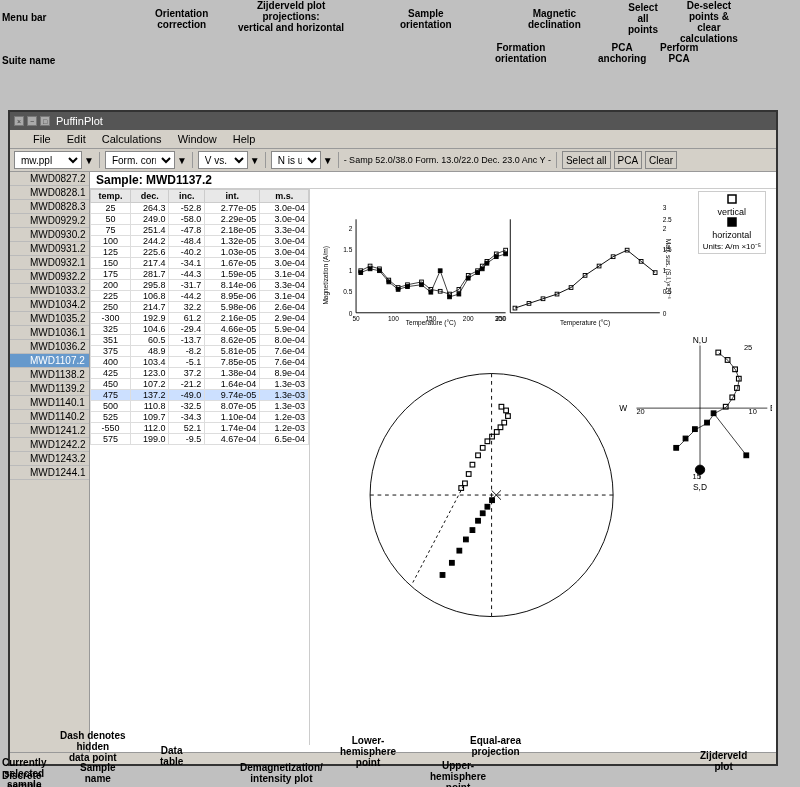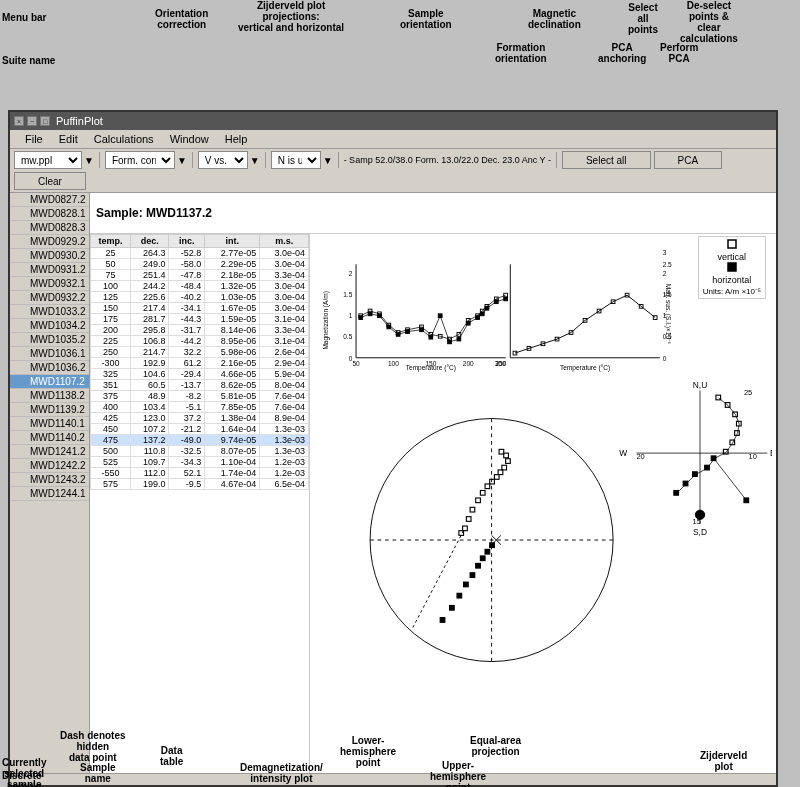--- a/index.html
+++ b/index.html
@@ -47,21 +47,21 @@
       cursor: pointer;
       font-size: 7px;
       display: flex; align-items: center; justify-content: center;
       color: #333;
     }
 
     .menu-bar {
       background: #d4d0c8;
       display: flex;
       gap: 10px;
-      padding: 2px 12px;
+      padding: 2px 20px;
       border-bottom: 1px solid #999;
       font-size: 11px;
     }
 
     .menu-item {
       cursor: pointer;
       padding: 1px 3px;
     }
 
     .toolbar {
@@ -92,21 +92,21 @@
     .toolbar-sep {
       width: 1px;
       height: 16px;
       background: #999;
       margin: 0 2px;
     }
 
     .toolbar-btn {
       font-size: 10px;
       height: 18px;
-      padding: 0 23px;
+      padding: 0 3px;
       border: 1px solid #888;
       background: #d4d0c8;
       cursor: pointer;
       white-space: nowrap;
     }
 
     .content-area {
       display: flex;
       background: white;
       height: 580px;
@@ -135,21 +135,21 @@
     }
 
     
     .main-content {
       flex: 1;
       position: relative;
       overflow: hidden;
     }
 
     .sample-title {
-      padding: 13px 6px;
+      padding: 1px 6px;
       font-size: 12px;
       font-weight: bold;
       border-bottom: 1px solid #ccc;
     }
 
     .data-area {
       display: flex;
       height: calc(100% - 24px);
     }
 

